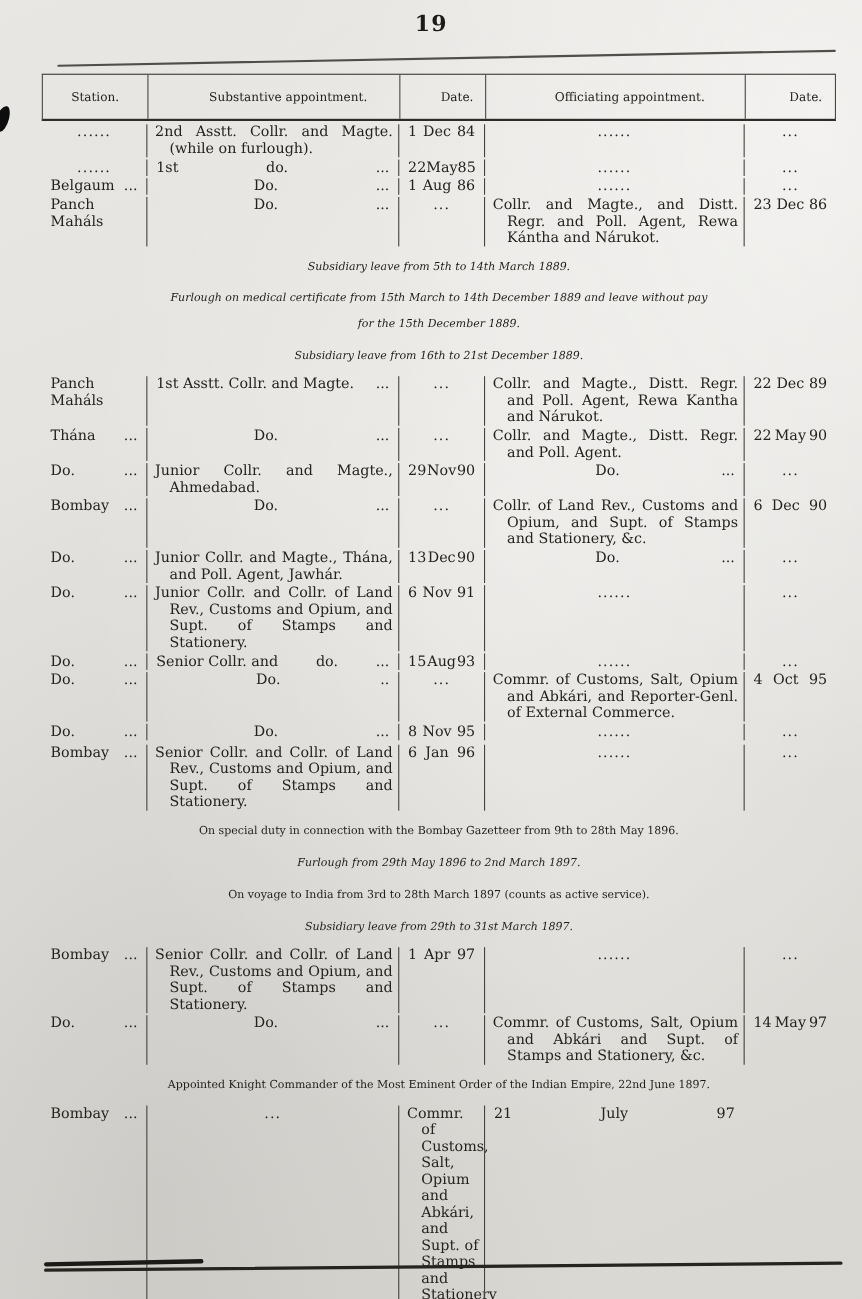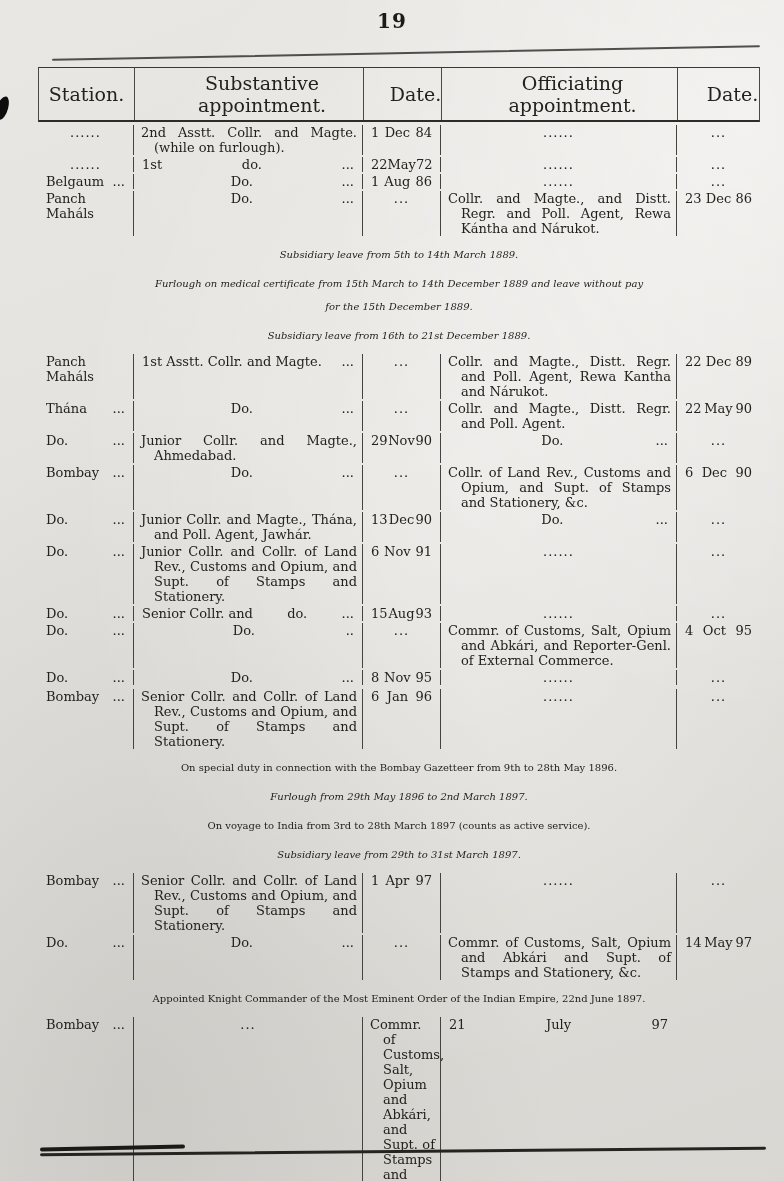--- a/index.html
+++ b/index.html
@@ -31,21 +31,21 @@
     background:#35332e;transform:rotate(-1.1deg);border-radius:2px;opacity:.85;
   }
   .tbl{position:relative;margin:34px 24px 0 38px;width:722px;}
   .hdr{
     display:grid;grid-template-columns:95px 229px 78px 236px 84px;
     border-top:1.5px solid #3a3833;border-bottom:2px solid #2e2c27;
     border-left:1px solid #4a4841;border-right:1px solid #4a4841;
     min-height:40px;align-items:center;
   }
   .hdr .hcell{
-    text-align:center;font-size:19px;padding:4px 2px;align-self:center;
+    text-align:center;font-size:11px;padding:4px 2px;align-self:center;
   }
   .hdr .hcell + .hcell{border-left:1px solid #4a4841;align-self:stretch;
     display:flex;align-items:center;justify-content:center;padding-left:28px;}
   .sections{width:722px;}
   .block{margin:2px 0;}
   .row{
     display:grid;grid-template-columns:95px 229px 78px 236px 84px;
     font-size:13px;line-height:15px;padding:1px 0;
   }
   .cell{padding:0 4px;}
@@ -105,21 +105,21 @@
           <div class="row">
             <div class="cell c0 dots">......</div>
             <div class="cell c1 spread">
               <span>1st</span>
               <span>do.</span>
               <span>...</span>
             </div>
             <div class="cell c2 spread">
               <span>22</span>
               <span>May</span>
-              <span>72</span>
+              <span>85</span>
             </div>
             <div class="cell c3 dots">......</div>
             <div class="cell c4 dots">...</div>
           </div>
           <div class="row">
             <div class="cell c0 spread">
               <span>Belgaum</span>
               <span>...</span>
             </div>
             <div class="cell c1 spread">

